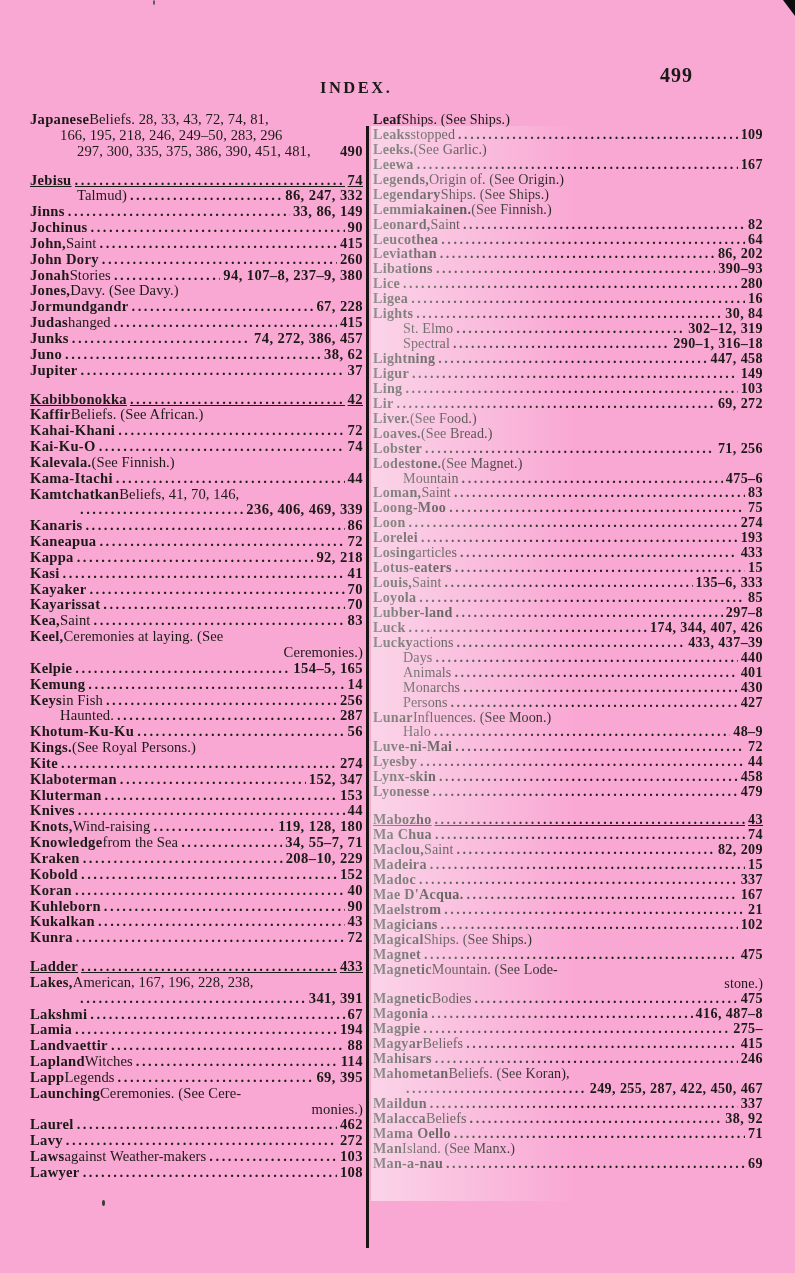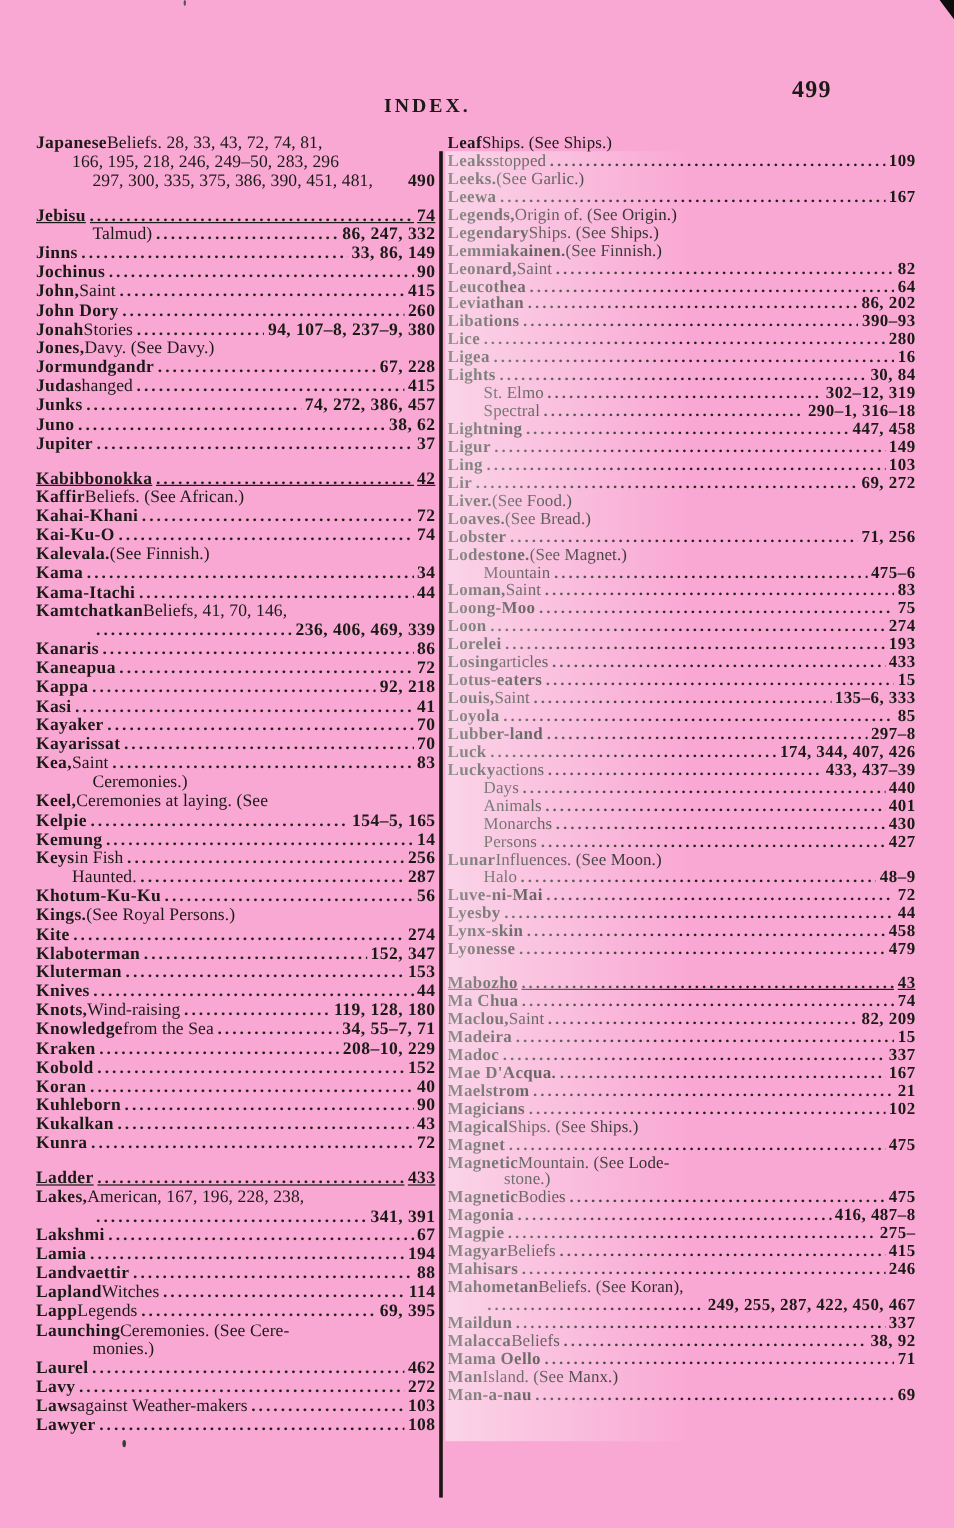--- a/index.html
+++ b/index.html
@@ -22,21 +22,21 @@
     background:#191613;
   }
   .col{position:absolute;top:112px;overflow:hidden;}
   .col-left{left:30px;width:333px;font-size:14.6px;}
   .col-right{left:373px;width:390px;font-size:14.1px;}
   .col-left .line{height:15.85px;line-height:15.85px;}
   .col-right .line{height:14.95px;line-height:14.95px;}
   .line{display:flex;align-items:baseline;white-space:nowrap;}
   .line.gap{margin-top:13px;text-decoration:underline;}
   .line.ind1{padding-left:30px;}
-  .line.ind2{padding-left:47px;}
+  .line.ind2{padding-left:47px;justify-content:flex-end;}
   .term{font-weight:700;letter-spacing:0.3px;}
   .txt{letter-spacing:0.1px;}
   .dots{
     flex:1 1 auto;overflow:hidden;margin:0 3px;
     letter-spacing:2.5px;font-weight:700;color:#201d1a;
   }
   .dots::after{content:"..................................................................................";}
   .pages{font-weight:700;letter-spacing:0.4px;}
   .fade{
     position:absolute;left:371px;top:126px;width:205px;height:1075px;
@@ -154,25 +154,20 @@
       <div class="line">
         <span class="term">Kai-Ku-O</span>
         <span class="dots"></span>
         <span class="pages">74</span>
       </div>
       <div class="line">
         <span class="term">Kalevala.</span>
         <span class="txt">  (See Finnish.)</span>
       </div>
       <div class="line">
-        <span class="term">Kama</span>
-        <span class="dots"></span>
-        <span class="pages">34</span>
-      </div>
-      <div class="line">
         <span class="term">Kama-Itachi</span>
         <span class="dots"></span>
         <span class="pages">44</span>
       </div>
       <div class="line">
         <span class="term">Kamtchatkan</span>
         <span class="txt"> Beliefs, 41, 70, 146,</span>
       </div>
       <div class="line ind2">
         <span class="dots"></span>
@@ -207,26 +202,26 @@
         <span class="term">Kayarissat</span>
         <span class="dots"></span>
         <span class="pages">70</span>
       </div>
       <div class="line">
         <span class="term">Kea,</span>
         <span class="txt"> Saint</span>
         <span class="dots"></span>
         <span class="pages">83</span>
       </div>
+      <div class="line">
+        <span class="term">Keel,</span>
+        <span class="txt"> Ceremonies at laying.  (See</span>
+      </div>
       <div class="line ind2">
         <span class="txt">Ceremonies.)</span>
-      </div>
-      <div class="line">
-        <span class="term">Keel,</span>
-        <span class="txt"> Ceremonies at laying.  (See</span>
       </div>
       <div class="line">
         <span class="term">Kelpie</span>
         <span class="dots"></span>
         <span class="pages">154–5, 165</span>
       </div>
       <div class="line">
         <span class="term">Kemung</span>
         <span class="dots"></span>
         <span class="pages">14</span>

